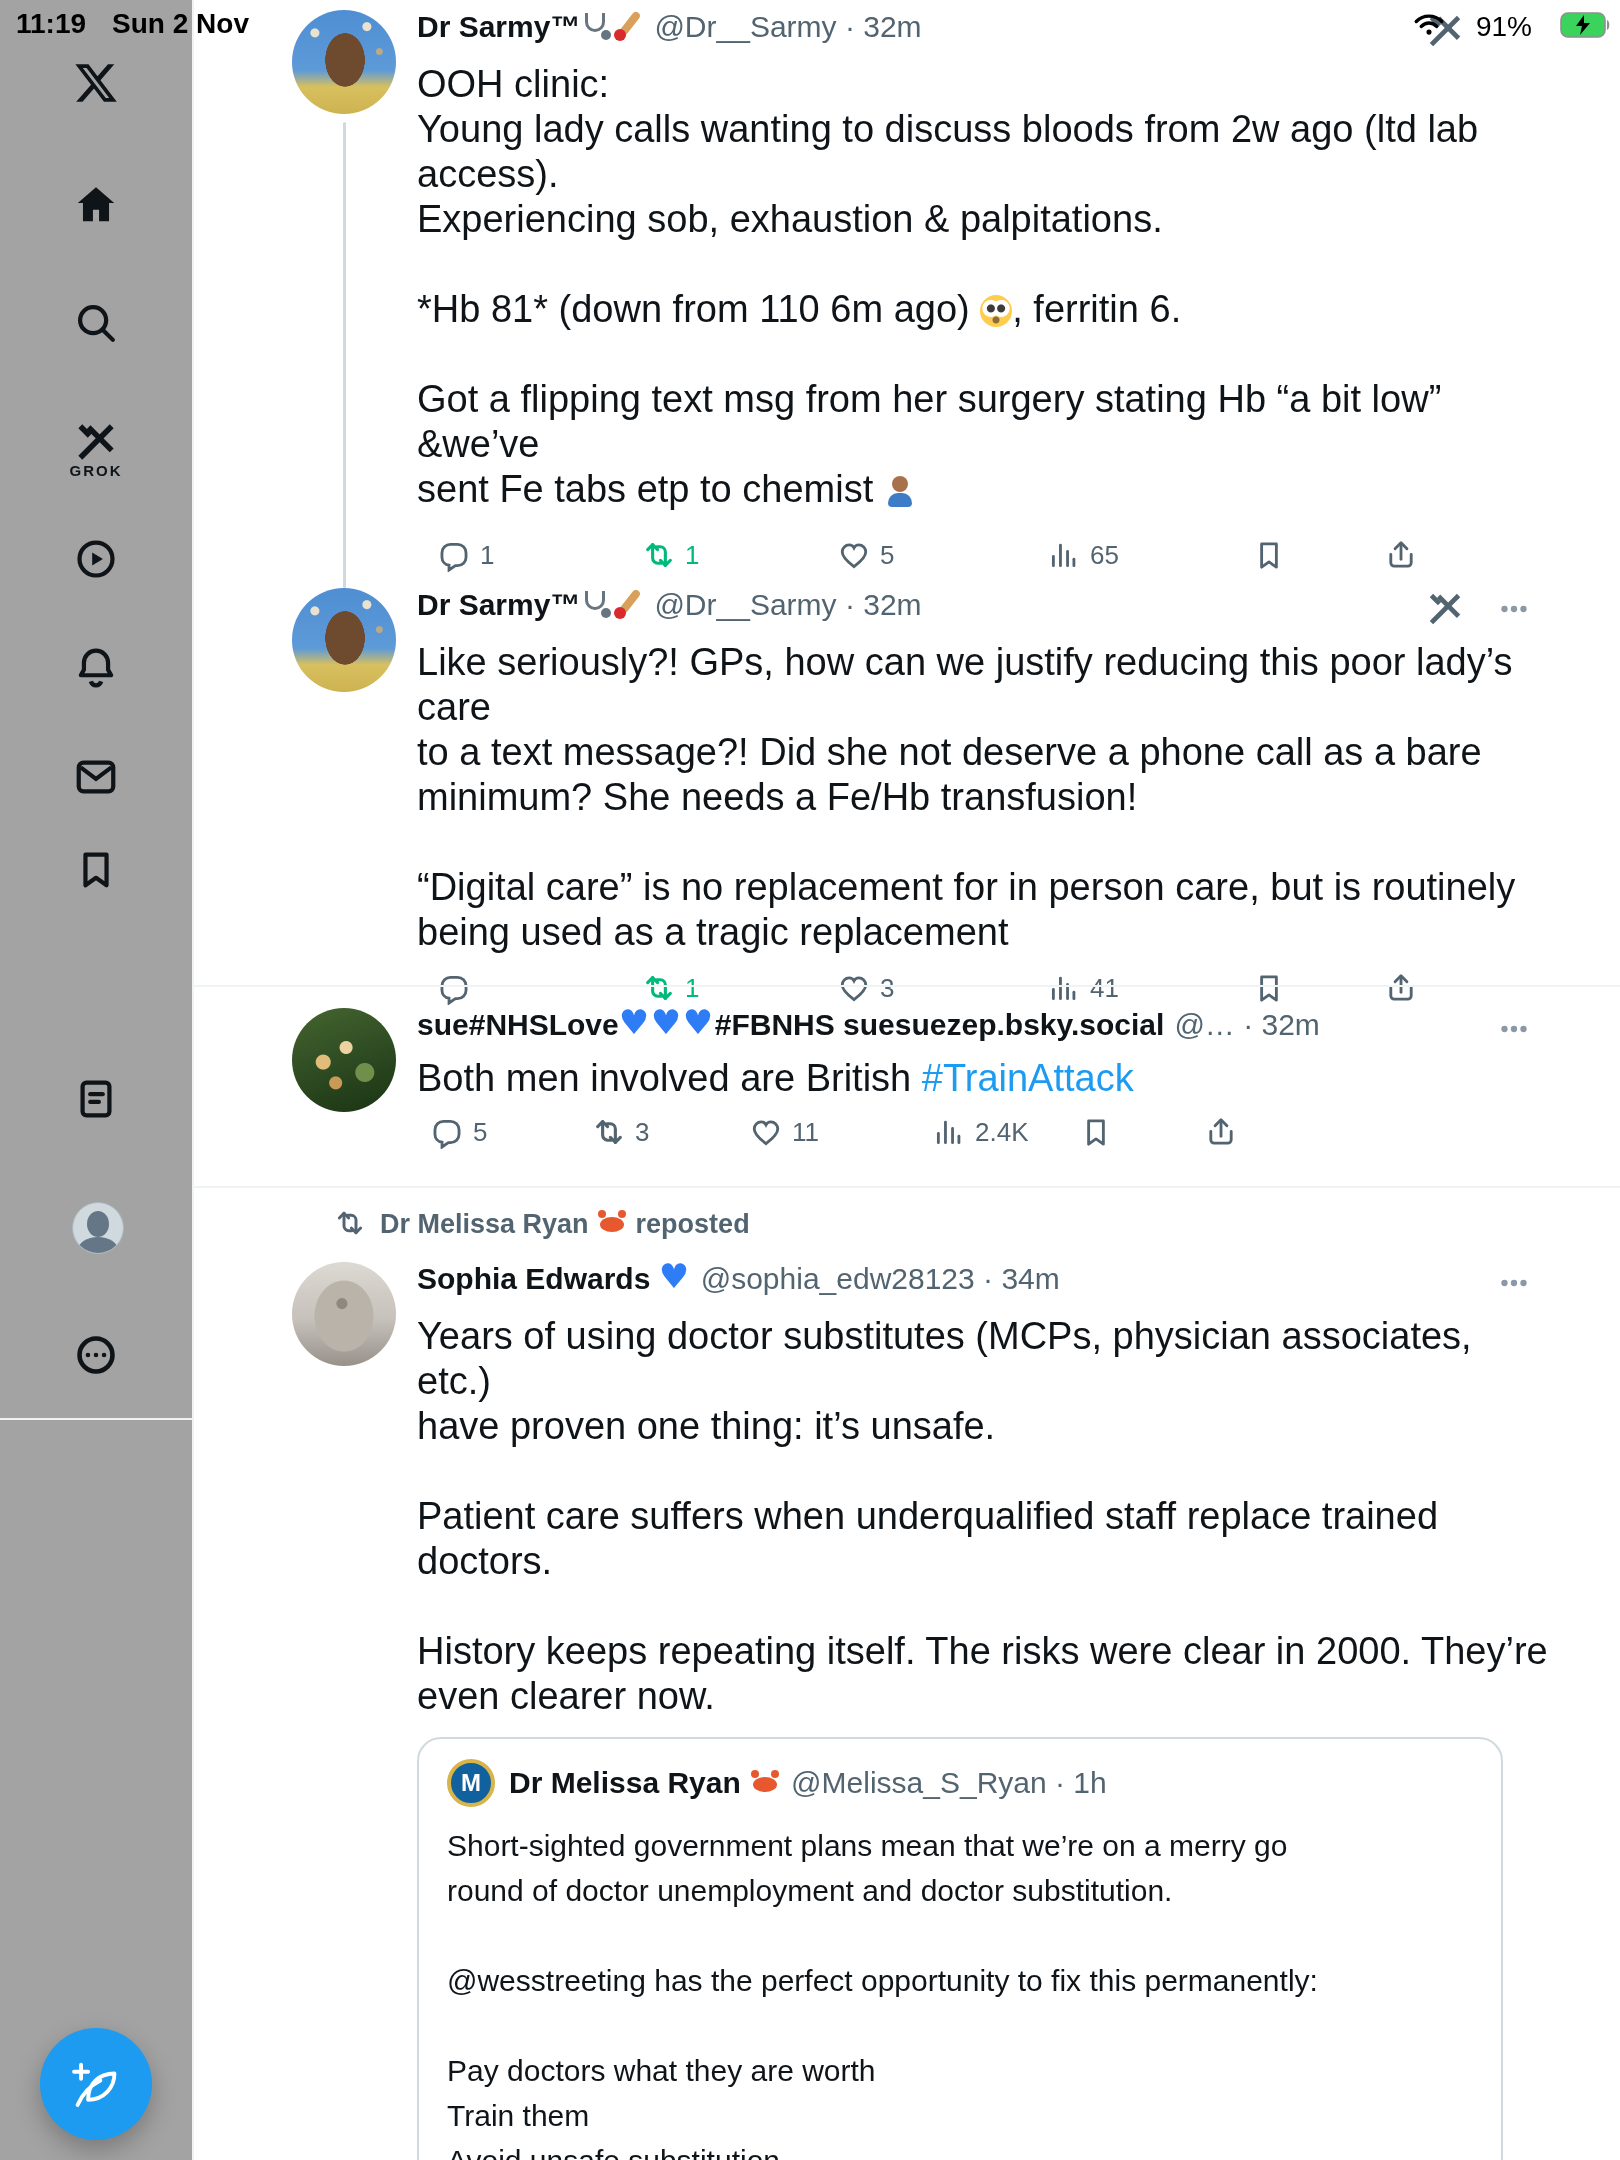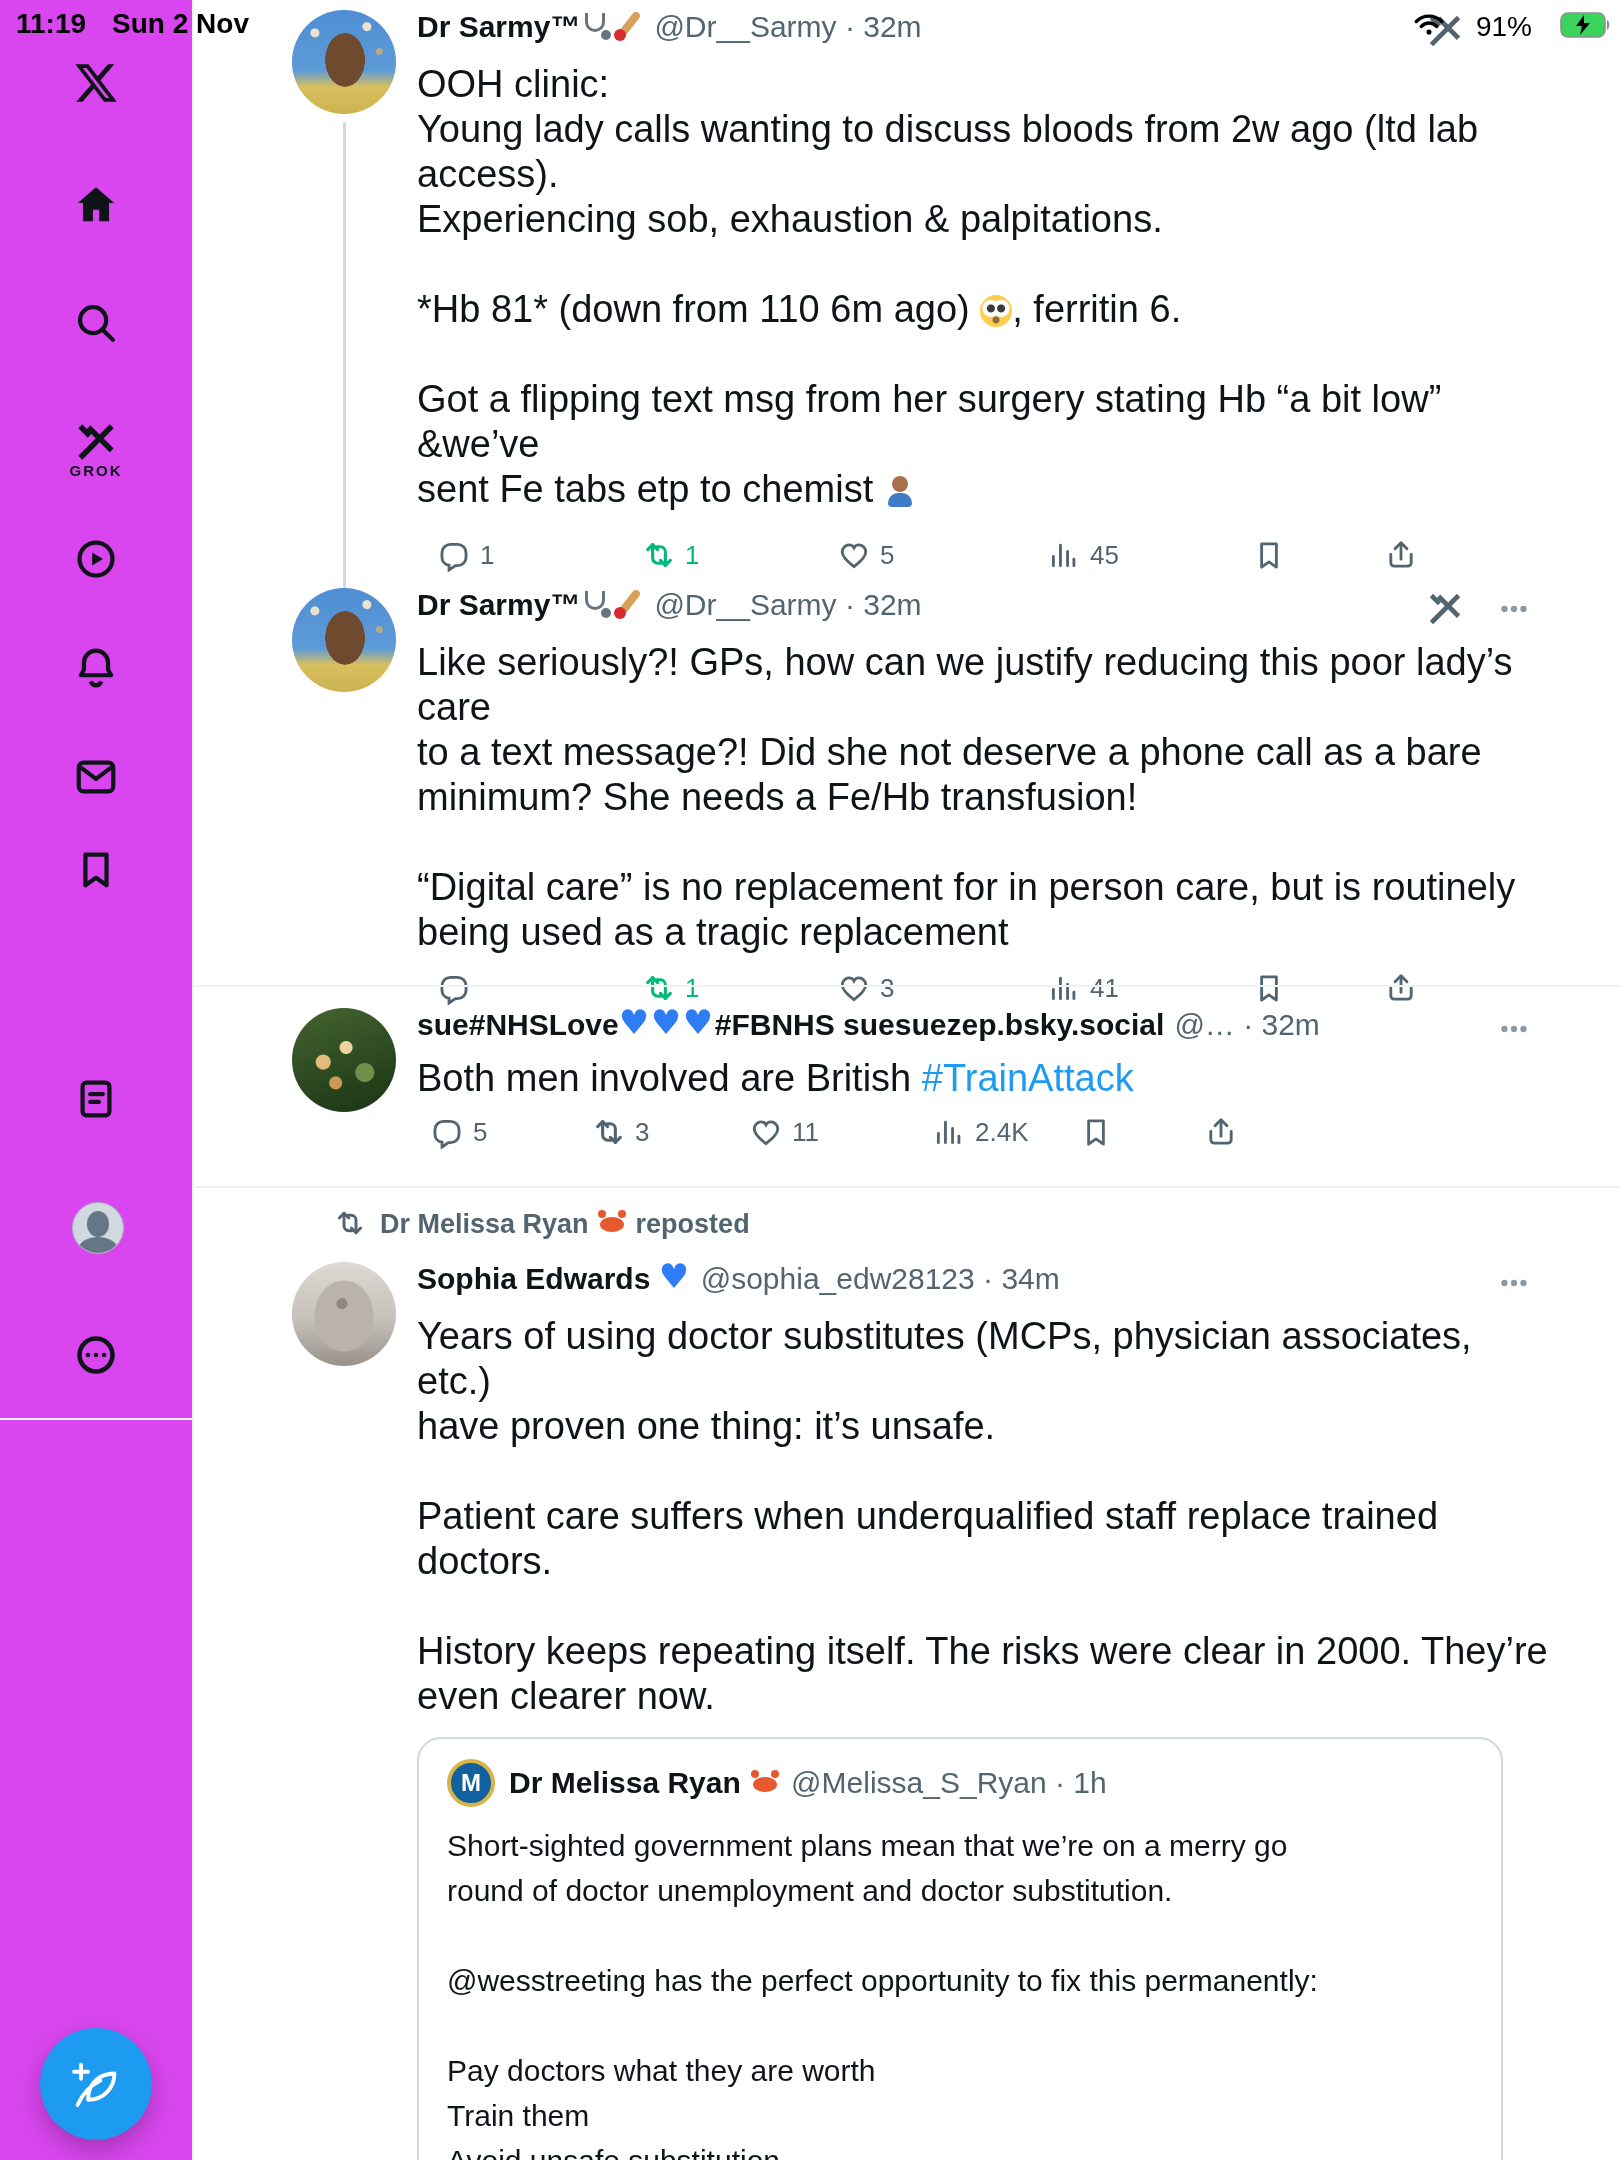--- a/index.html
+++ b/index.html
@@ -8,21 +8,21 @@
     background:#ffffff;color:#0f1419;
     font-family:"Liberation Sans","DejaVu Sans",sans-serif;
   }
   
   .statusbar{position:absolute;left:0;top:0;width:1620px;height:52px;z-index:50;}
   .sb-left{position:absolute;left:16px;top:8px;font-size:28px;font-weight:700;color:#000;}
   .sb-left .sb-date{margin-left:26px;}
   .sb-right{position:absolute;right:8px;top:8px;display:flex;align-items:center;gap:28px;}
   .sb-batt-label{font-size:28px;color:#000;}
   
-  .rail{position:absolute;left:0;top:0;width:192px;height:2160px;background:#d946ef;z-index:40;}
+  .rail{position:absolute;left:0;top:0;width:192px;height:2160px;background:#a3a3a3;z-index:40;}
   .vdiv{position:absolute;left:192px;top:0;width:2px;height:2160px;background:#eff3f4;}
   .rail-hdiv{position:absolute;left:0;top:1418px;width:192px;height:2px;background:#eff3f4;}
   .rail-item{position:absolute;left:73px;width:46px;height:46px;cursor:pointer;}
   .rail-item svg{display:block;width:46px;height:46px;}
   .grok-wrap{position:absolute;left:66px;top:420px;width:60px;text-align:center;cursor:pointer;}
   .grok-wrap svg{width:44px;height:44px;display:block;margin:0 auto;}
   .grok-label{font-size:15px;font-weight:800;letter-spacing:2px;color:#0f1419;margin-top:-2px;}
   .profile-ph{position:absolute;left:72px;top:1202px;width:50px;height:50px;border-radius:50%;
     background:#cfd9de;overflow:hidden;border:1px solid #aab8c2;cursor:pointer;}
   .profile-ph::before{content:"";position:absolute;left:14px;top:8px;width:22px;height:26px;border-radius:50%;background:#657786;}
@@ -253,21 +253,21 @@
             </svg>
           <span>5</span>
         </div>
         <div class="stat" style="left:630px">
           <svg viewBox="0 0 24 24" fill="none" stroke="#536471" stroke-width="2" stroke-linecap="round">
               <path d="M4.5 19.5 V13"></path>
               <path d="M9.5 19.5 V5"></path>
               <path d="M14.5 19.5 V9.5"></path>
               <path d="M19 19.5 V15"></path>
             </svg>
-          <span>45</span>
+          <span>65</span>
         </div>
         <div class="stat" style="left:835px">
           <svg viewBox="0 0 24 24" fill="none" stroke="#536471" stroke-width="2" stroke-linejoin="round">
               <path d="M6.8 4.2 h10.4 v16.4 l-5.2-3.7 -5.2 3.7 z"></path>
             </svg>
         </div>
         <div class="stat" style="left:967px">
           <svg viewBox="0 0 24 24" fill="none" stroke="#536471" stroke-width="2" stroke-linecap="round" stroke-linejoin="round">
               <path d="M12 15 V3.8"></path>
               <path d="M7.8 7.6 L12 3.4 L16.2 7.6"></path>

